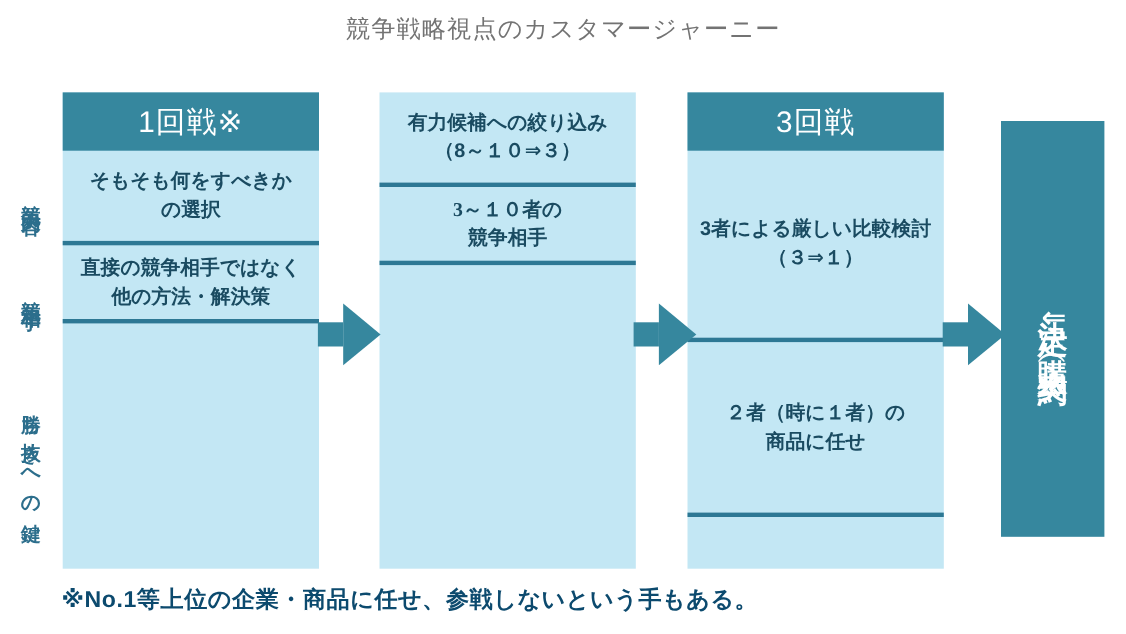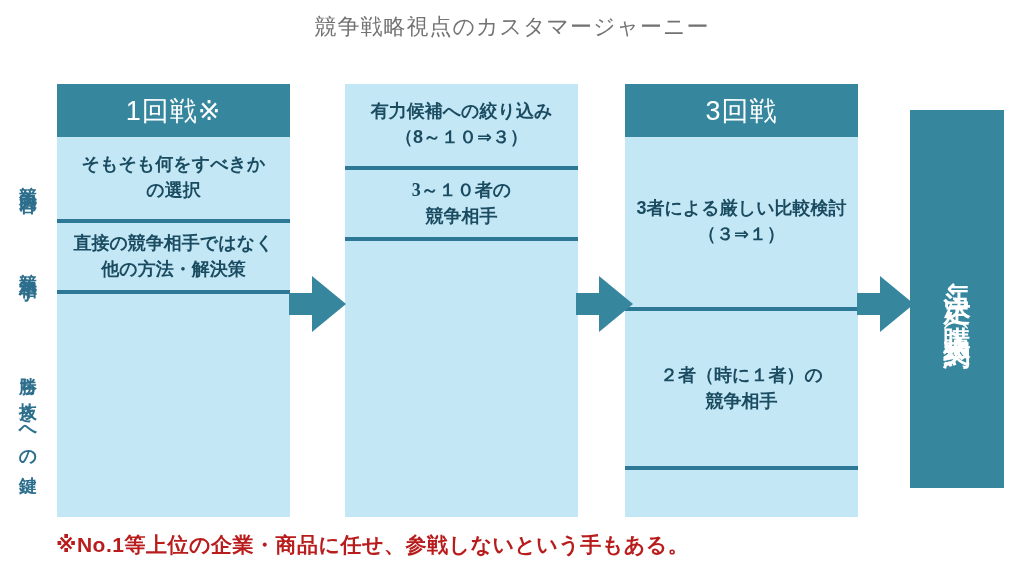--- a/index.html
+++ b/index.html
@@ -57,21 +57,21 @@
   
   .result {
     position:absolute; left:910px; top:110px; width:94px; height:378px;
     background:#36879e; color:#ffffff;
     display:flex; align-items:center; justify-content:center;
     writing-mode:vertical-rl; text-orientation:mixed;
     font-size:27px; font-weight:bold; letter-spacing:4px;
   }
   .footnote {
     position:absolute; left:56px; top:531px;
-    font-size:21px; font-weight:bold; color:#b91c1c; letter-spacing:0.5px;
+    font-size:21px; font-weight:bold; color:#0c4a6e; letter-spacing:0.5px;
   }
 </style>
 </head>
 <body>
 
 <div class="stage">
 
   <div class="title">競争戦略視点のカスタマージャーニー</div>
 
   <div class="rlabel rl-1">競争内容</div>
@@ -96,21 +96,21 @@
 競争相手</div>
     <div class="hdiv"></div>
   </div>
 
   <div class="col col-3">
     <div class="col-header">3回戦</div>
     <div class="cell cell-1">3者による厳しい比較検討
 （３⇒１）</div>
     <div class="hdiv"></div>
     <div class="cell cell-2">２者（時に１者）の
-競争相手</div>
+商品に任せ</div>
     <div class="hdiv"></div>
   </div>
 
   <div class="arrow a-1">
     <div class="tail"></div>
     <div class="head"></div>
   </div>
   <div class="arrow a-2">
     <div class="tail"></div>
     <div class="head"></div>

